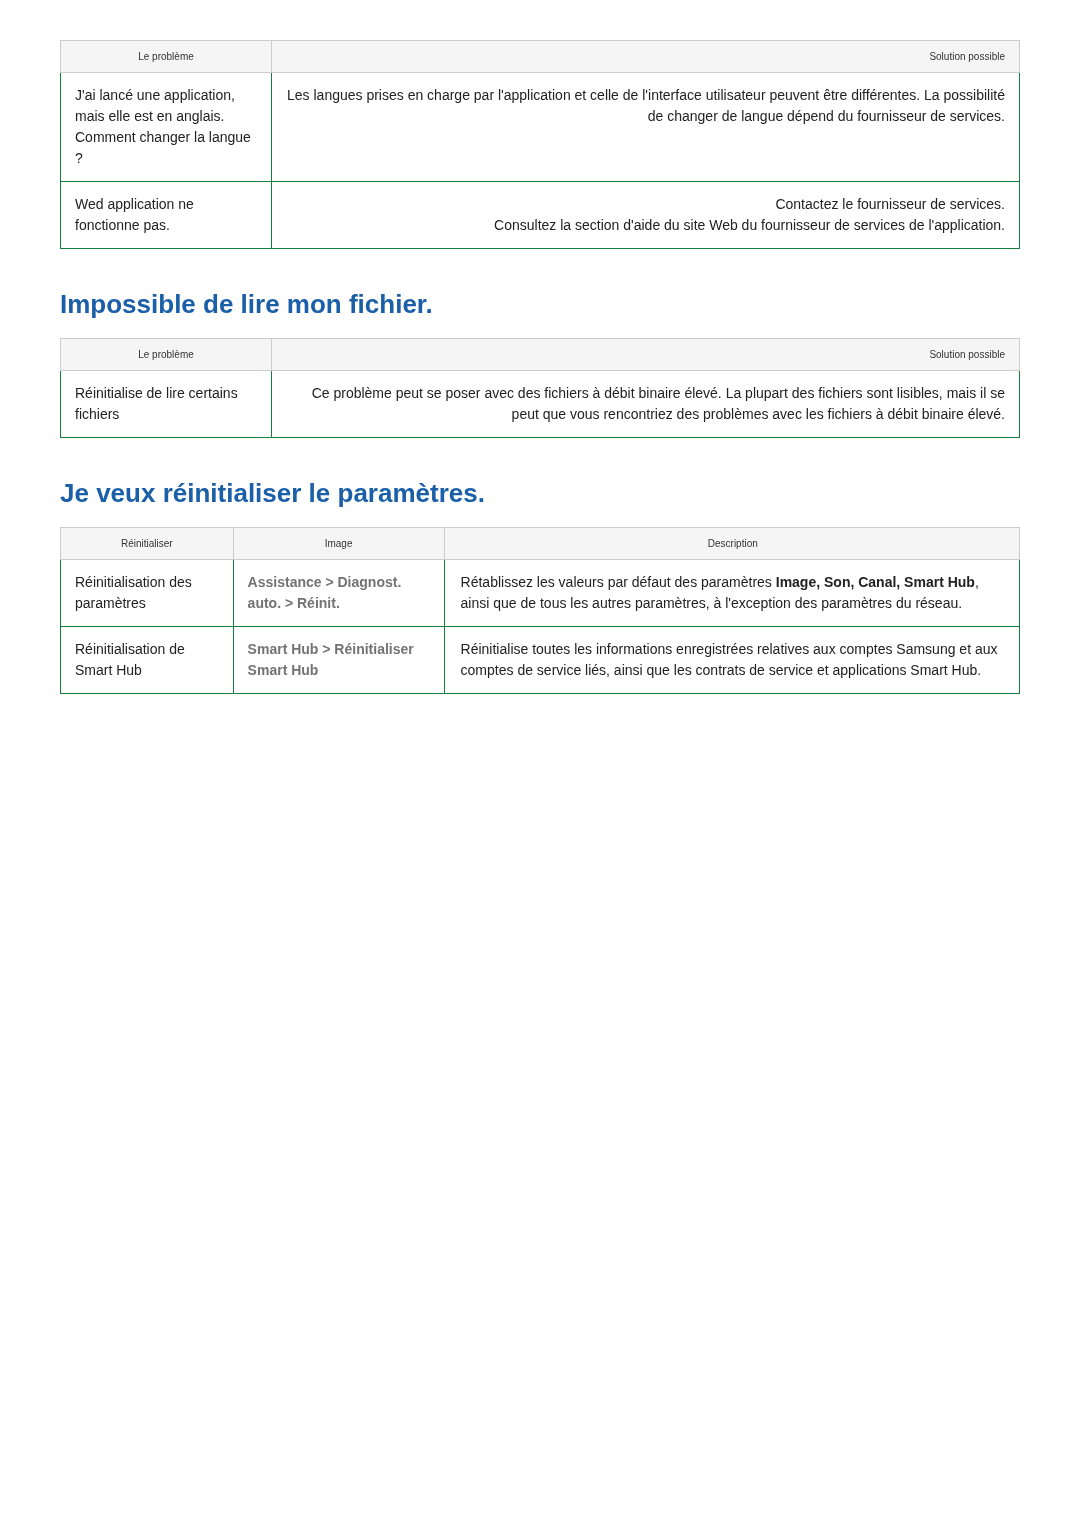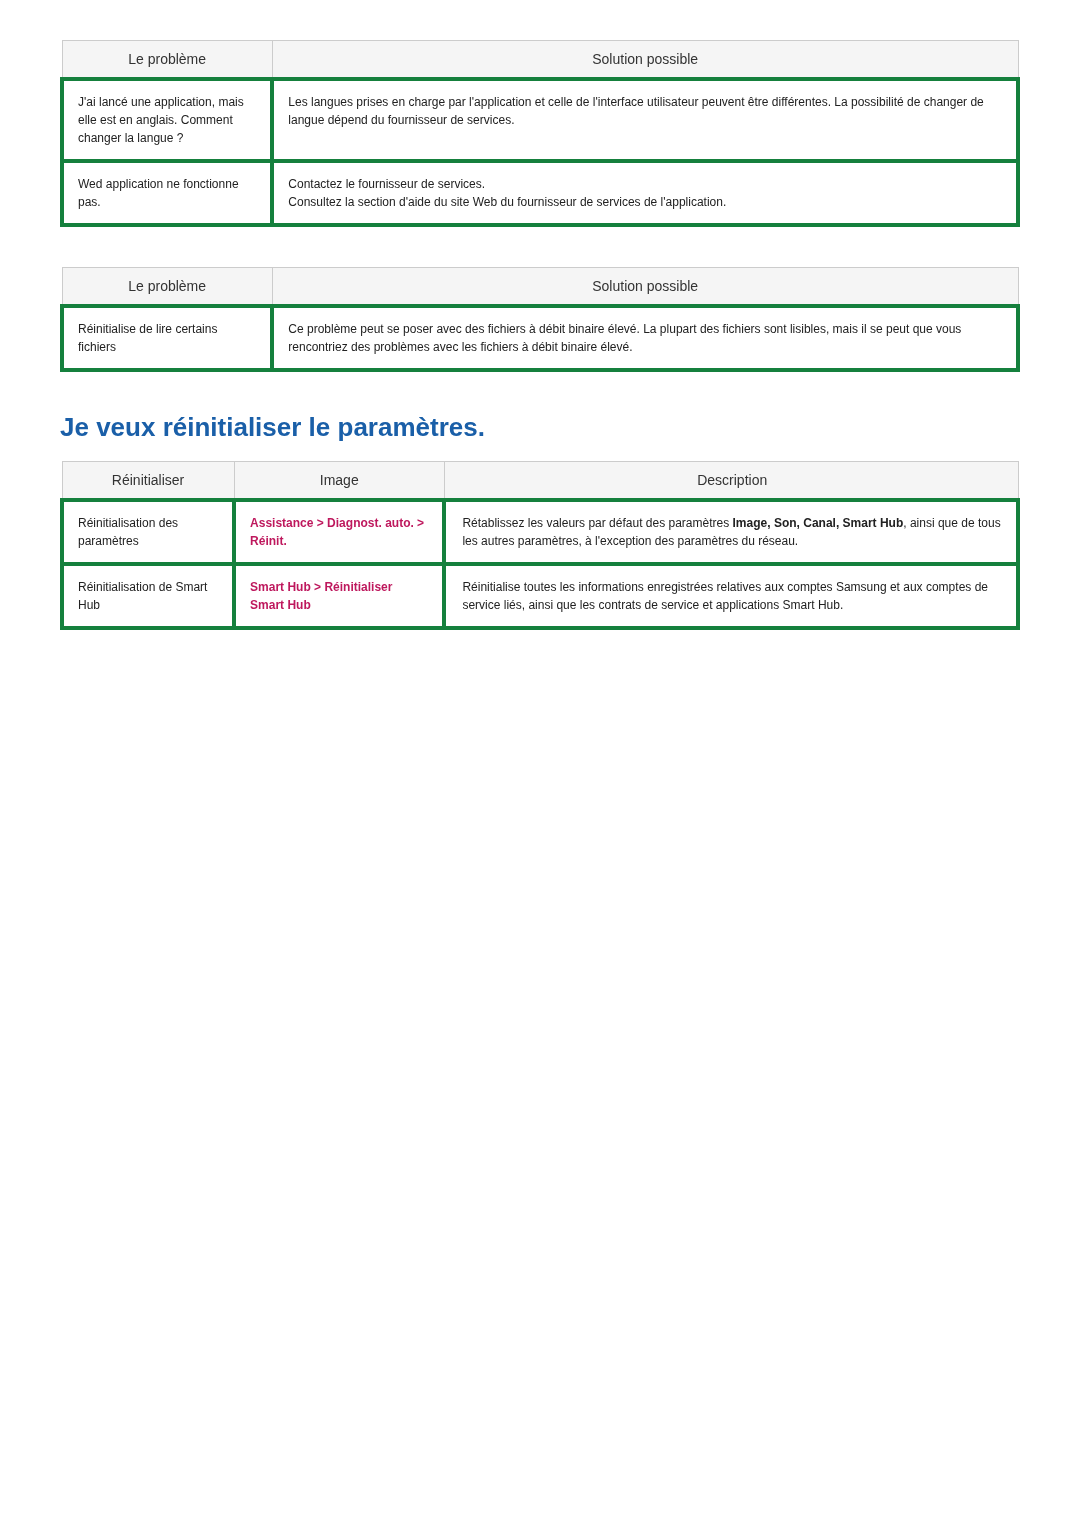--- a/index.html
+++ b/index.html
@@ -33,56 +33,57 @@
       width: 100%;
       border-collapse: collapse;
       margin-bottom: 10px;
     }
 
     th {
       background: #f5f5f5;
       border: 1px solid #cccccc;
       padding: 10px 14px;
       font-weight: normal;
-      font-size: 14px;
+      font-size: 10px;
       color: #333;
     }
 
     td {
-      border: 4px solid #15803d;
+      border: 1px solid #15803d;
       padding: 12px 14px;
       vertical-align: top;
-      font-size: 12px;
+      font-size: 14px;
       line-height: 1.5;
       color: #222;
     }
 
     .col-problem {
       width: 22%;
     }
 
     .col-solution {
       width: 78%;
+      text-align: right;
     }
 
     .col-reinit {
       width: 18%;
     }
 
     .col-chemin {
       width: 22%;
     }
 
     .col-desc {
       width: 60%;
       padding-left: 16px;
     }
 
     .link-blue {
-      color: #be185d;
+      color: #737373;
       font-weight: bold;
     }
 
     .bold-inline {
       font-weight: bold;
     }
   </style>
 </head>
 <body>
 
@@ -104,20 +105,21 @@
         <td class="col-solution">
           Contactez le fournisseur de services.<br>
           Consultez la section d'aide du site Web du fournisseur de services de l'application.
         </td>
       </tr>
     </tbody>
   </table>
 </div>
 
 <div class="section">
+  <h2 class="section-title">Impossible de lire mon fichier.</h2>
   <table>
     <thead>
       <tr>
         <th class="col-problem">Le problème</th>
         <th class="col-solution">Solution possible</th>
       </tr>
     </thead>
     <tbody>
       <tr>
         <td class="col-problem">Réinitialise de lire certains fichiers</td>

